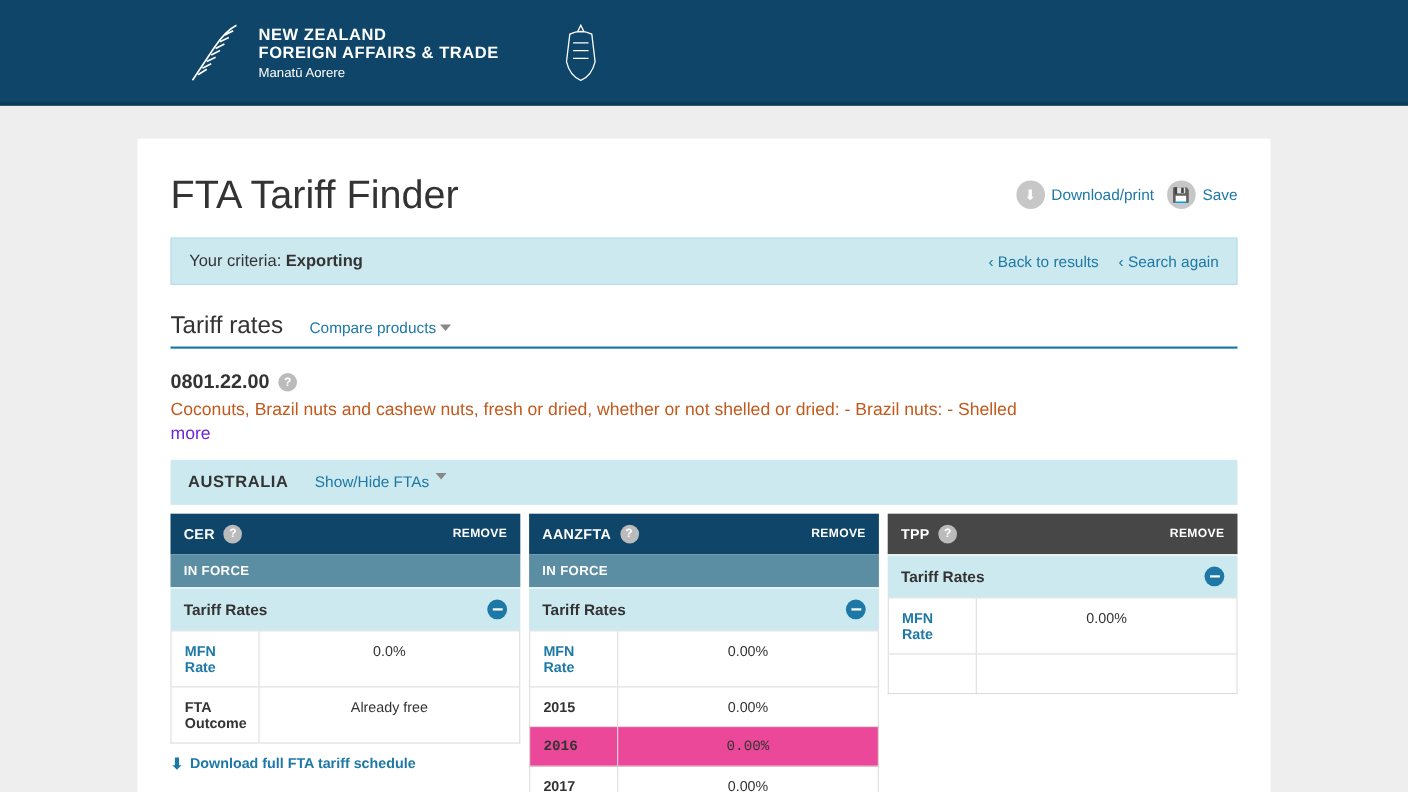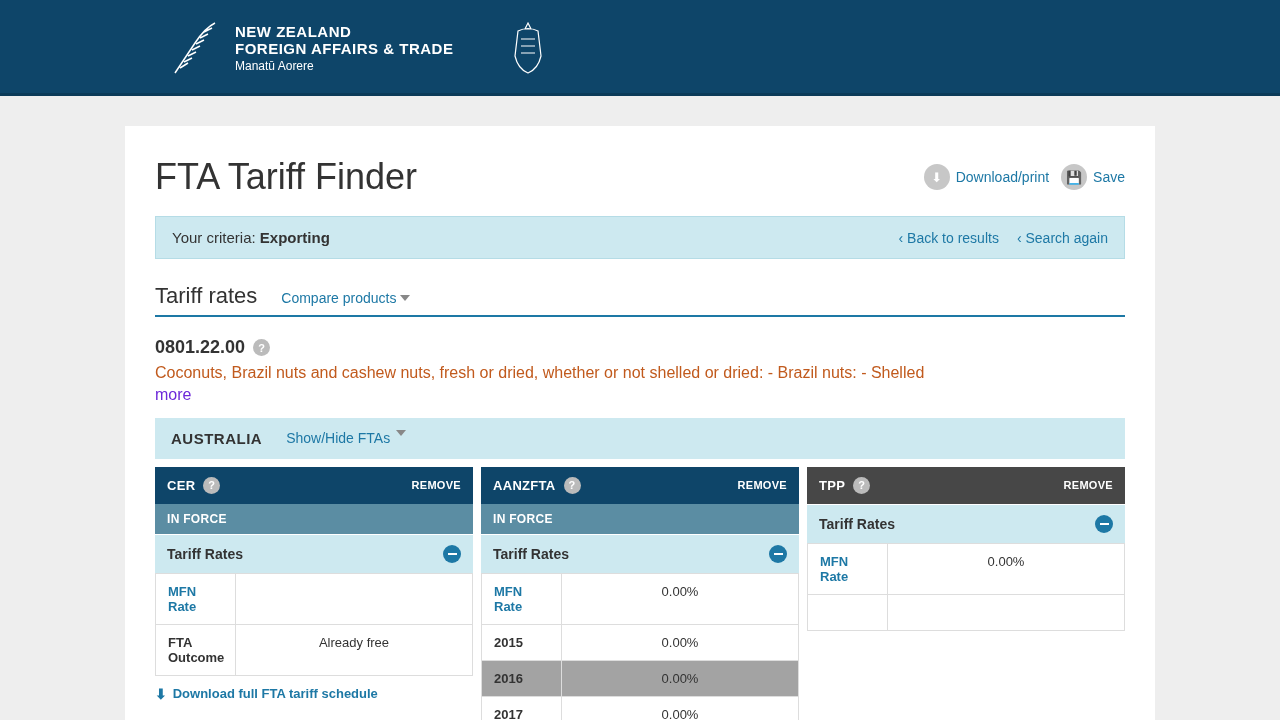--- a/index.html
+++ b/index.html
@@ -46,21 +46,21 @@
 .status-in { background: #5b8da3; color: #fff; }
 .status-not { background: #8a8a8a; color: #fff; }
 .tariff-row { background: #cde9f0; padding: 10px 12px; display: flex; justify-content: space-between; align-items: center; font-size: 14px; font-weight: 600; border-top: 1px solid #fff; }
 .minus-circle { width: 18px; height: 18px; background: #1d78a5; border-radius: 50%; display: flex; align-items: center; justify-content: center; cursor: pointer; }
 .minus-circle::after { content: ""; width: 9px; height: 2px; background: #fff; }
 .data-row { display: flex; border: 1px solid #ddd; border-top: none; font-size: 13px; }
 .data-row:first-of-type { border-top: 1px solid #ddd; }
 .data-cell-label { width: 80px; padding: 10px 12px; font-weight: 600; color: #1d78a5; border-right: 1px solid #ddd; }
 .data-cell-label.plain { color: #333; }
 .data-cell-value { flex: 1; padding: 10px 12px; text-align: center; }
-.data-row.highlight { background: #a3a3a3; }
+.data-row.highlight { background: #ec4899; font-family: Liberation Mono, monospace; }
 .download-schedule { color: #1d78a5; font-size: 13px; cursor: pointer; margin-top: 10px; display: inline-flex; align-items: center; gap: 6px; font-weight: 600; }
 .dl-icon { font-size: 14px; }
 </style>
 </head>
 <body>
 
 <div class="header-bar">
   <div class="header-inner">
     <div class="logo-group">
       <svg class="fern-svg" viewBox="0 0 50 60">
@@ -138,20 +138,21 @@
         </span>
         <span class="remove-link">REMOVE</span>
       </div>
       <div class="status-row status-in">IN FORCE</div>
       <div class="tariff-row">
         <span>Tariff Rates</span>
         <span class="minus-circle"></span>
       </div>
       <div class="data-row" style="border-top:1px solid #ddd;">
         <div class="data-cell-label">MFN Rate</div>
+        <div class="data-cell-value">0.0%</div>
       </div>
       <div class="data-row">
         <div class="data-cell-label plain">FTA Outcome</div>
         <div class="data-cell-value">Already free</div>
       </div>
       <div class="download-schedule">
         <span class="dl-icon">⬇</span>
         <span>Download full FTA tariff schedule</span>
       </div>
     </div>

